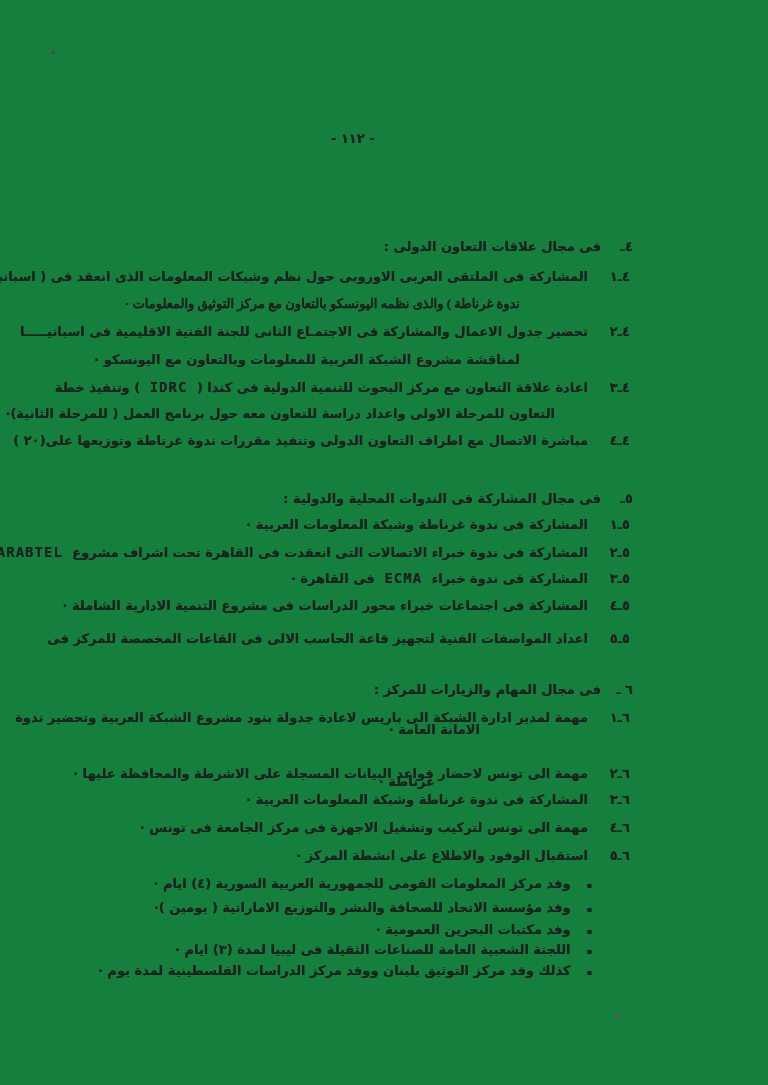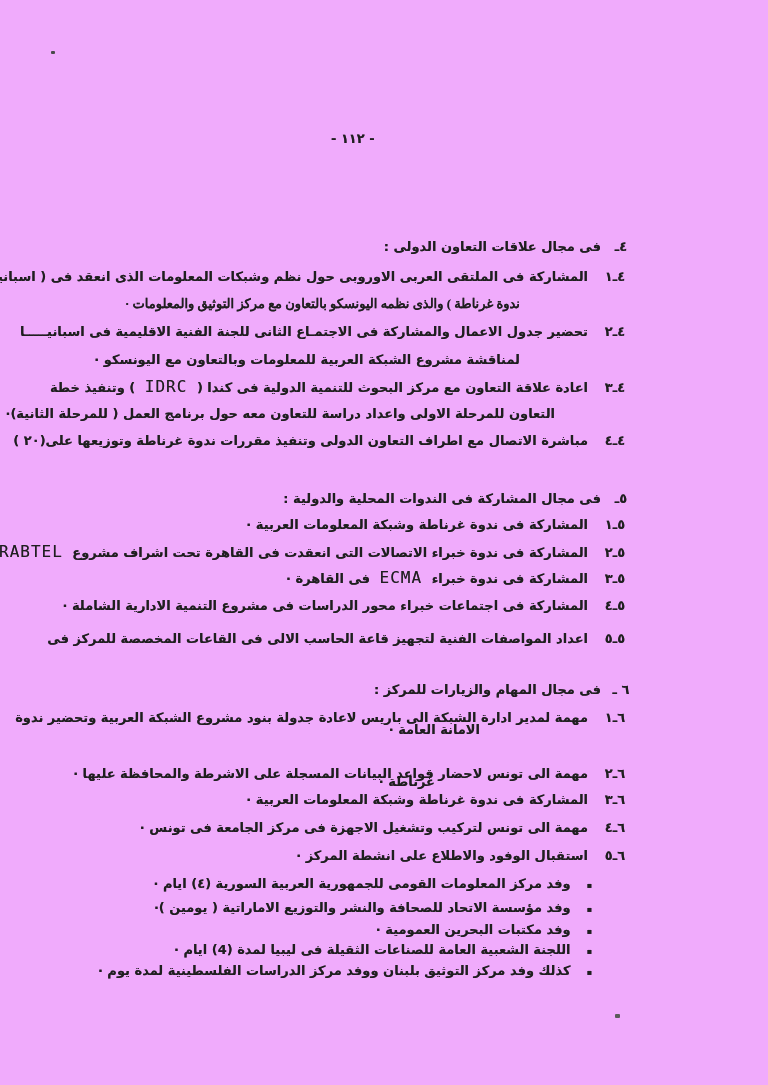--- a/index.html
+++ b/index.html
@@ -4,50 +4,50 @@
 <style>
   html,body{margin:0;padding:0;}
   body{
     width:768px;height:1085px;
     background:#fdfdfb;
     position:relative;
     overflow:hidden;
     font-family:"DejaVu Sans",sans-serif;
     color:#1f1f1f;
   }
-  .page{position:absolute;inset:0;background:#f0abfc;}
+  .page{position:absolute;inset:0;background:#15803d;}
   .page-number{
     position:absolute;top:131px;left:331px;
     direction:rtl;
     font-size:13px;font-weight:700;letter-spacing:2px;
     white-space:nowrap;
     text-shadow:0 0 .4px rgba(0,0,0,.55);
   }
   .line{
     position:absolute;
     direction:rtl;
     display:flex;
     align-items:baseline;
     white-space:nowrap;
     height:20px;line-height:20px;
     font-size:13px;font-weight:700;
     text-shadow:0 0 .4px rgba(0,0,0,.5);
   }
   .line.heading{gap:8px;}
   .line.sub{gap:12px;}
   .line.bullet{gap:16px;}
-  .line .label{min-width:30px;text-align:center;}
+  .line .label{min-width:30px;text-align:right;}
   .line.heading .label{min-width:24px;}
   .bullet-marker{font-size:8px;line-height:20px;}
   .latin{
     font-family:"DejaVu Sans Mono",monospace;
-    font-size:16px;
+    font-size:14px;
     letter-spacing:1px;
     margin:0 5px;
-    font-weight:400;
+    font-weight:700;
   }
   .speck{position:absolute;background:#4a4a4a;border-radius:1px;}
   .speck-a{top:51px;left:51px;width:4px;height:3px;}
   .speck-b{top:1014px;left:615px;width:5px;height:4px;background:#5a5a5a;}
 </style>
 </head>
 <body>
 
 <div class="page">
   <div class="speck speck-a"></div>
@@ -144,19 +144,19 @@
     <div class="line bullet" style="top: 898px; right: 176px;">
       <span class="bullet-marker">▪</span>
       <span class="text"><span>وفد مؤسسة الاتحاد للصحافة والنشر والتوزيع الاماراتية ( يومين )·</span></span>
     </div>
     <div class="line bullet" style="top: 920px; right: 176px;">
       <span class="bullet-marker">▪</span>
       <span class="text"><span>وفد مكتبات البحرين العمومية ·</span></span>
     </div>
     <div class="line bullet" style="top: 940px; right: 176px;">
       <span class="bullet-marker">▪</span>
-      <span class="text"><span>اللجنة الشعبية العامة للصناعات الثقيلة فى ليبيا لمدة (4) ايام ·</span></span>
+      <span class="text"><span>اللجنة الشعبية العامة للصناعات الثقيلة فى ليبيا لمدة (٣) ايام ·</span></span>
     </div>
     <div class="line bullet" style="top: 961px; right: 176px;">
       <span class="bullet-marker">▪</span>
       <span class="text"><span>كذلك وفد مركز التوثيق بلبنان ووفد مركز الدراسات الفلسطينية لمدة يوم ·</span></span>
     </div>
   </div>
 
 </body></html>

